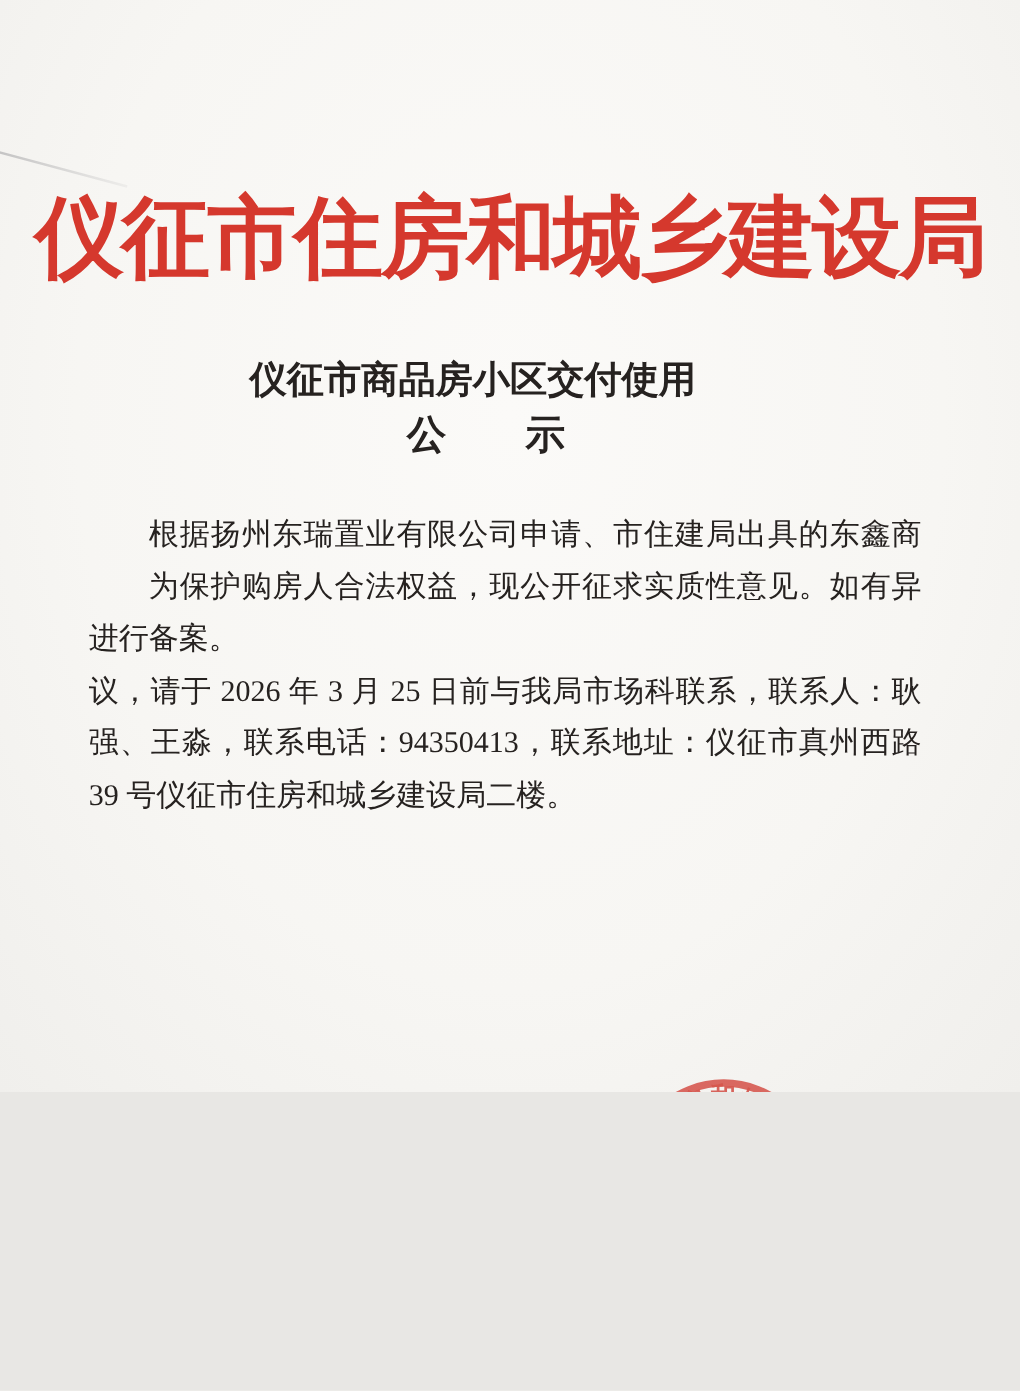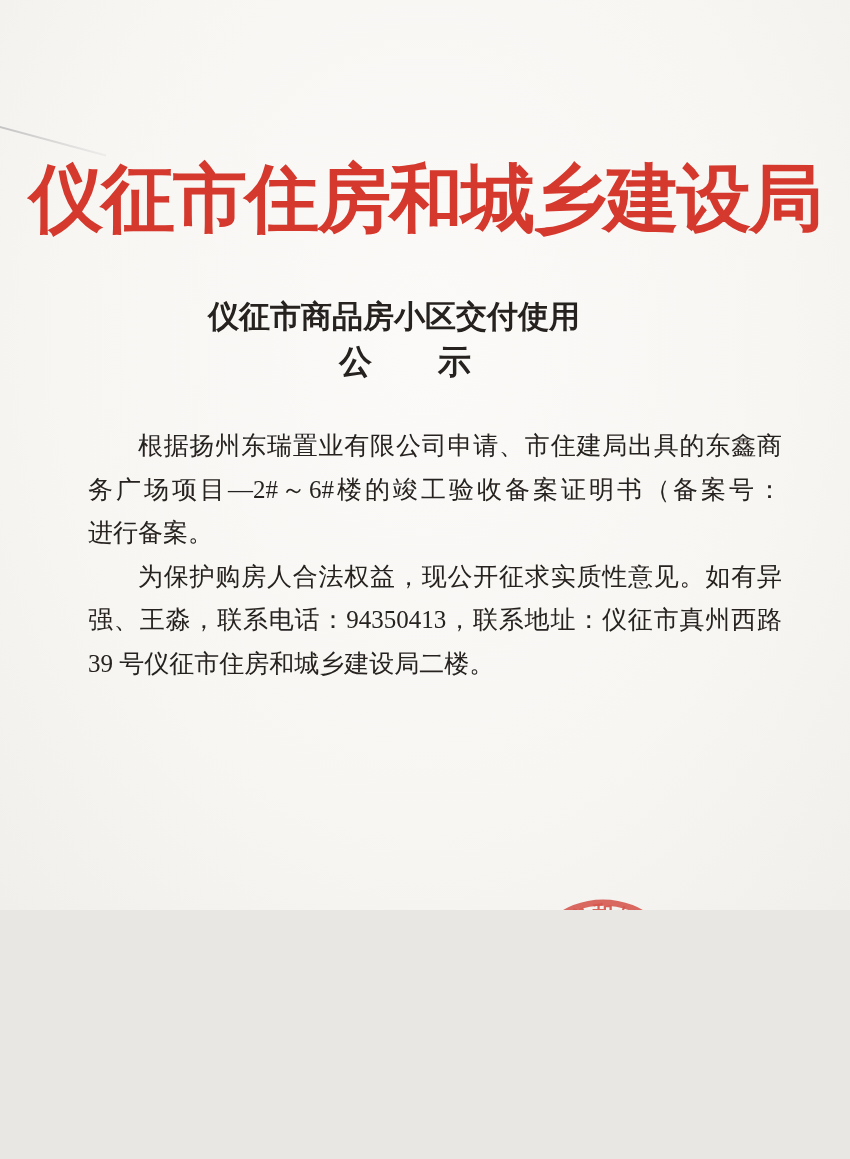--- a/index.html
+++ b/index.html
@@ -61,21 +61,21 @@
     font-size: 31px;
     transform: translateX(-31px);
   }
   .notice-title.l2 {
     top: 340px;
     font-size: 33px;
     transform: translateX(-20px);
   }
   .body-text {
     position: absolute;
-    top: 424px; left: 88px; width: 694px;
+    top: 424px; left: 74px; width: 694px;
     font-size: 25px;
     line-height: 43.5px;
     color: var(--body-text);
   }
   .bline {
     text-align: justify;
     text-align-last: justify;
     text-justify: inter-ideograph;
     white-space: normal;
   }
@@ -123,23 +123,23 @@
   <div class="crease-v"></div>
 
   <h1 class="agency-title">仪征市住房和城乡建设局</h1>
 
   <div class="notice-title l1">仪征市商品房小区交付使用</div>
 
   <div class="notice-title l2">公　　示</div>
 
   <div class="body-text">
       <div class="bline indent">根据扬州东瑞置业有限公司申请、市住建局出具的东鑫商</div>
-      <div class="bline">务广场项目—2#～6#楼的竣工验收备案证明书（备案号：</div>
+      <div class="bline indent">为保护购房人合法权益，现公开征求实质性意见。如有异</div>
       <div class="bline pend">进行备案。</div>
-      <div class="bline indent">为保护购房人合法权益，现公开征求实质性意见。如有异</div>
+      <div class="bline">议，请于 2026 年 3 月 25 日前与我局市场科联系，联系人：耿</div>
       <div class="bline">强、王淼，联系电话：94350413，联系地址：仪征市真州西路</div>
       <div class="bline pend">39 号仪征市住房和城乡建设局二楼。</div>
     </div>
 
   <div class="date-line">2026 年 3 月 17 日</div>
 
   <svg class="stamp" viewBox="0 0 200 200" xmlns="http://www.w3.org/2000/svg">
     <defs>
       <path id="seal-arc" d="M 42.85,133 A 66,66 0 1 1 157.15,133" fill="none"></path>
     </defs>

